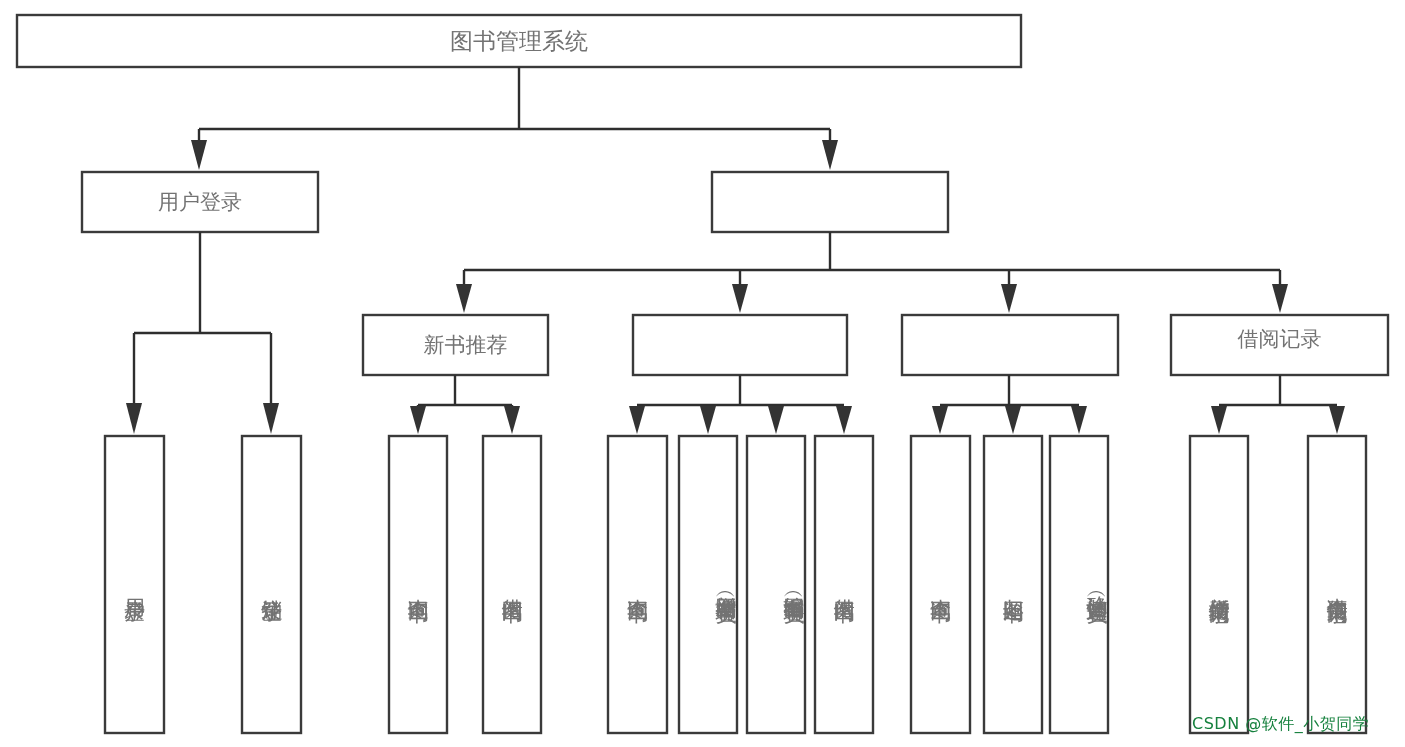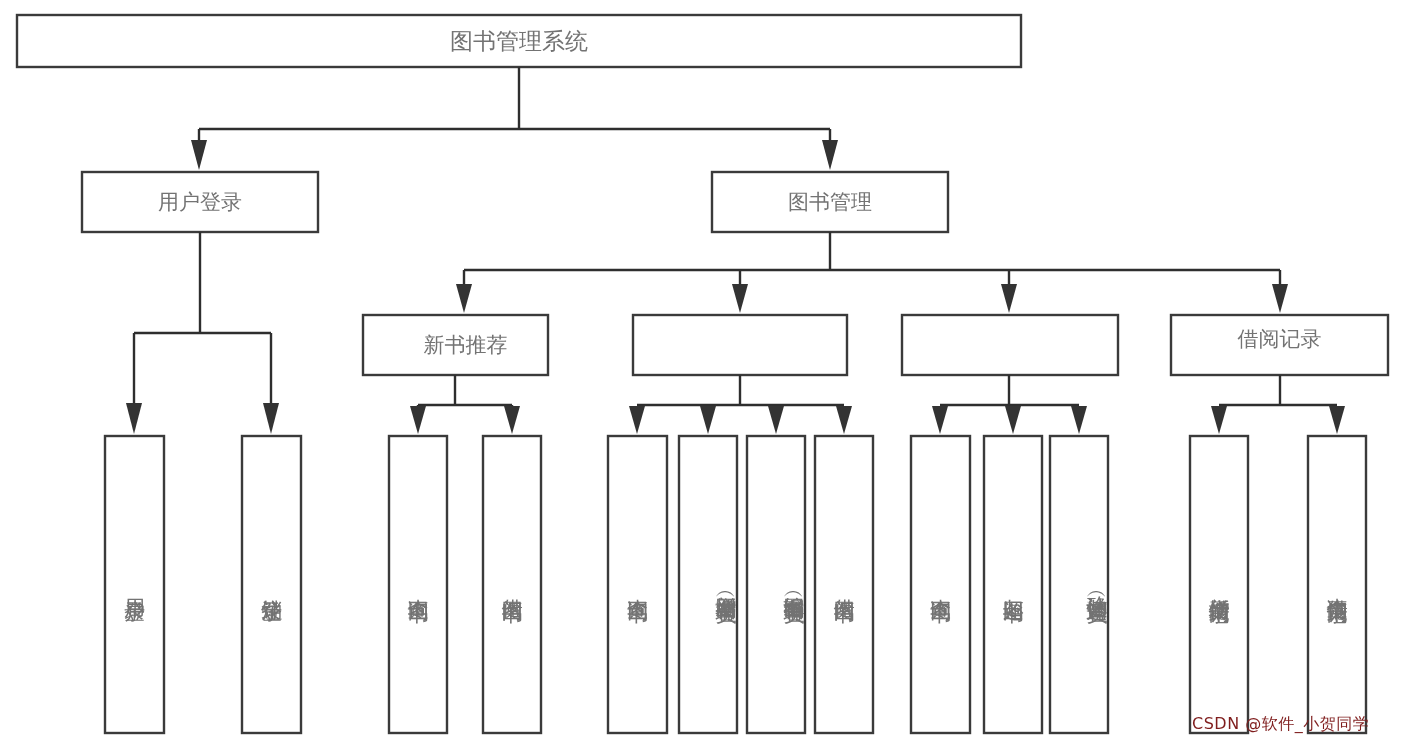--- a/index.html
+++ b/index.html
@@ -70,21 +70,21 @@
   }
   .label.vertical.centered {
     align-items: center;
   }
   .title-text { font-size: 23px; }
   .level2-text { font-size: 21px; }
   .level3-text { font-size: 21px; }
   .leaf-text  { font-size: 21px; }
   .watermark {
     position: absolute;
-    color: #7f1d1d;
+    color: #15803d;
     font-size: 16px;
     letter-spacing: 0.5px;
     font-family: "DejaVu Sans", "Liberation Sans", sans-serif;
     white-space: nowrap;
     pointer-events: none;
   }
 </style>
 </head>
 <body>
 
@@ -167,21 +167,20 @@
 
     <path class="connector" d="M 1280 375 L 1280 405"></path>
     <path class="connector" d="M 1219 405 L 1337 405"></path>
     <polygon class="arrow-head" points="1211,406 1227,406 1219,434"></polygon>
     <polygon class="arrow-head" points="1329,406 1345,406 1337,434"></polygon>
   </svg>
 
   <div class="label horizontal title-text" style="left:17px; top:15px; width:1004px; height:52px;">图书管理系统</div>
 
   <div class="label horizontal level2-text" style="left:82px; top:172px; width:236px; height:60px;">用户登录</div>
-  <div class="label horizontal level2-text" style="left:712px; top:172px; width:236px; height:60px;">图书管理</div>
 
   <div class="label horizontal level3-text" style="left:363px; top:315px; width:185px; height:60px;padding-left:10px;">新书推荐</div>
   <div class="label horizontal level3-text" style="left:1171px; top:315px; width:217px; height:48px;">借阅记录</div>
 
   <div class="label vertical centered leaf-text" style="left:105px; top:436px; width:59px; height:297px;">用户登录</div>
   <div class="label vertical centered leaf-text" style="left:242px; top:436px; width:59px; height:297px;">注销登录</div>
 
   <div class="label vertical centered leaf-text" style="left:389px; top:436px; width:58px; height:297px;">查询图书</div>
   <div class="label vertical centered leaf-text" style="left:483px; top:436px; width:58px; height:297px;">借阅图书</div>
 

